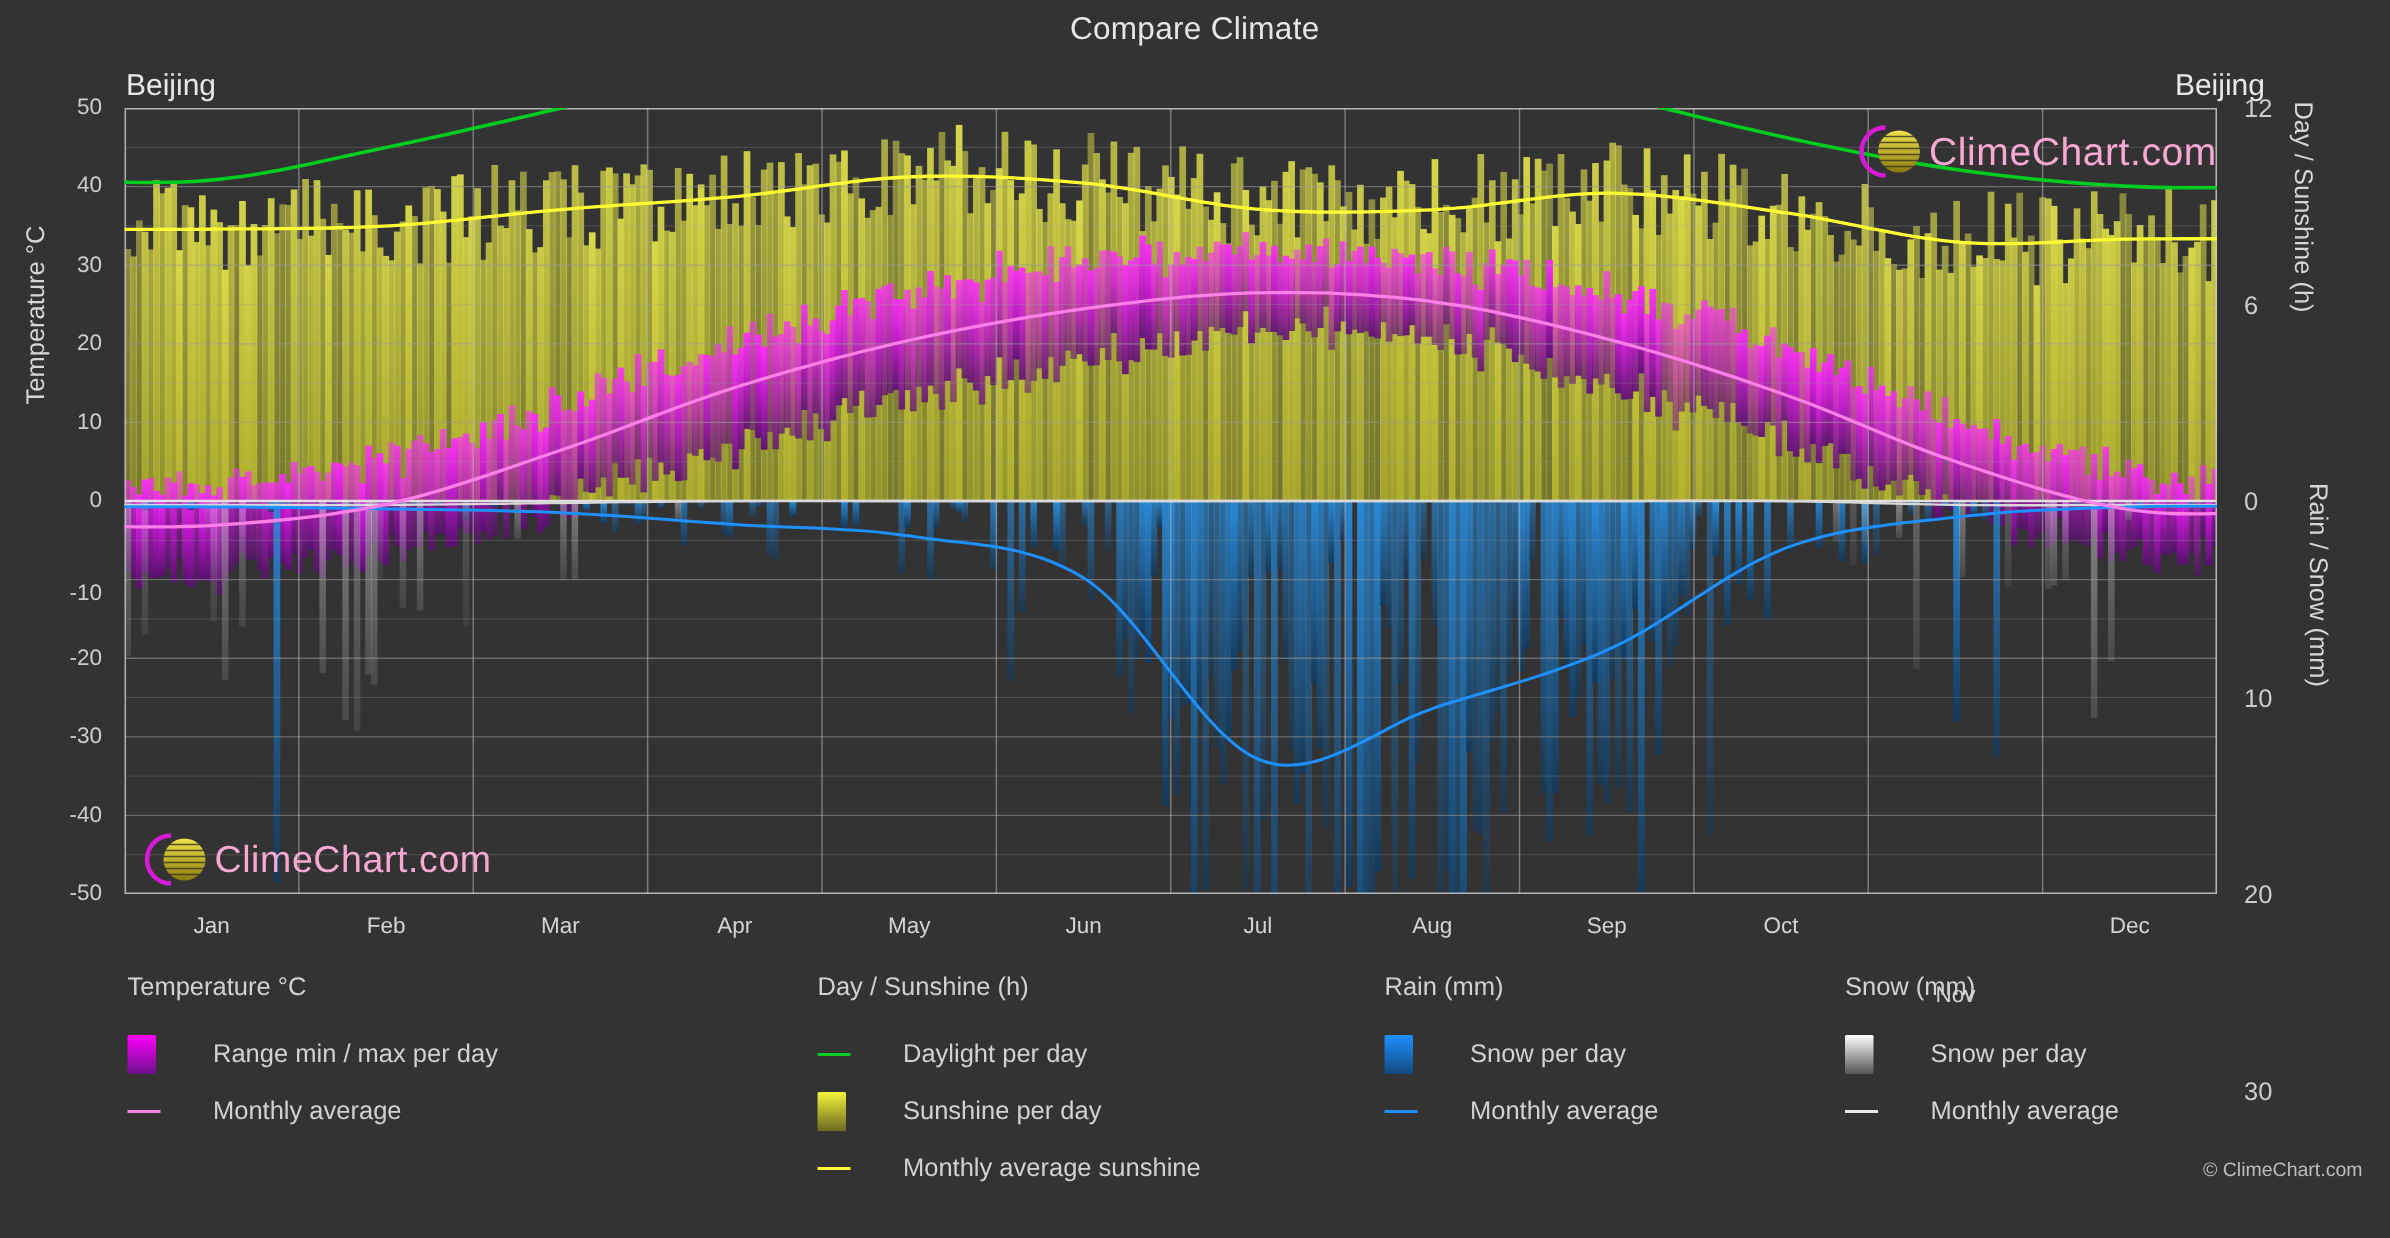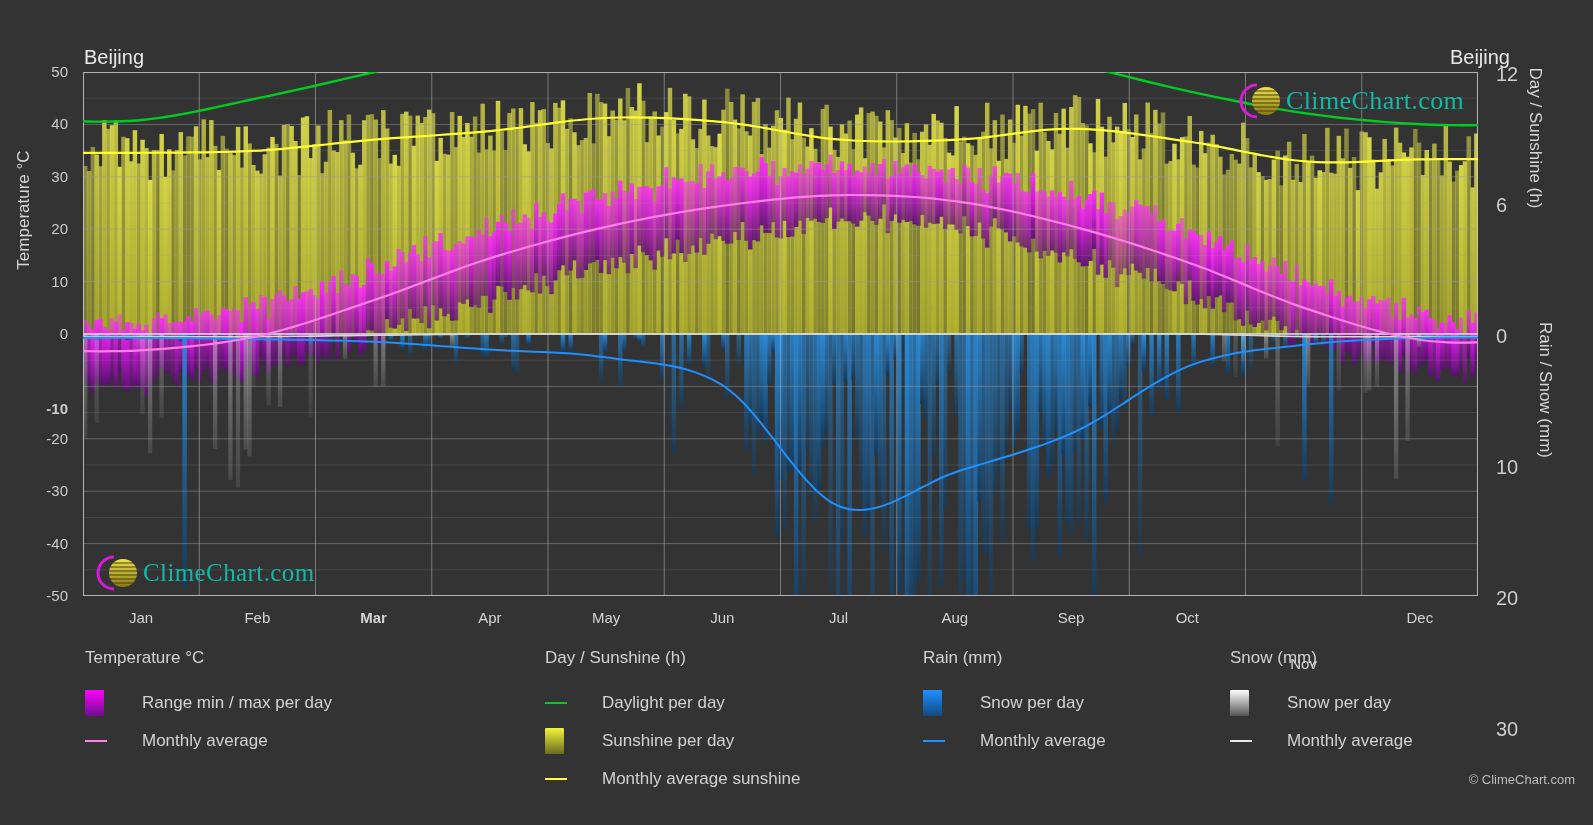--- a/index.html
+++ b/index.html
@@ -35,43 +35,44 @@
     position:absolute;left:1445px;top:128px;width:180px;
     transform:rotate(90deg);transform-origin:50% 50%;
     text-align:center;font-size:17px;color:#d6d6d6;
   }
   .ylabel-r2{
     position:absolute;left:1455px;top:380px;width:180px;
     transform:rotate(90deg);transform-origin:50% 50%;
     text-align:center;font-size:17px;color:#d6d6d6;
   }
   .ytick{position:absolute;font-size:15px;color:#cccccc;text-align:right;}
-  .ytick-r{position:absolute;font-size:20px;color:#cccccc;text-align:left;}
+  .ytick-r{position:absolute;font-size:17px;color:#cccccc;text-align:left;}
   .xtick{position:absolute;font-size:15px;color:#d4d4d4;text-align:center;}
 
   
   .wm{position:absolute;display:flex;align-items:center;}
-  .wm .wmtext{color:#14b8a6;font-size:26px;letter-spacing:.4px;font-family:Liberation Serif, serif;}
+  .wm .wmtext{color:#f9a8d4;font-size:26px;letter-spacing:.4px;}
   .wm.small .wmtext{font-size:25px;}
 
   
   #legend{position:absolute;left:0;top:648px;width:1593px;height:175px;}
   .lgcol{position:absolute;top:0;}
   .lghead{font-size:17px;color:#d2d2d2;margin-bottom:16px;}
   .lgrow{display:flex;align-items:center;height:38px;}
   .swatch{width:19px;height:26px;margin-right:13px;flex:0 0 19px;border-radius:1px;}
   .lineswatch{width:22px;height:0;border-top:2px solid #fff;margin-right:10px;flex:0 0 22px;}
   .lglabel{font-size:17px;color:#d2d2d2;white-space:nowrap;margin-left:25px;}
   .copyright{position:absolute;right:18px;top:772px;font-size:13px;color:#bdbdbd;}
 </style>
 </head>
 <body>
 
 <div id="stage">
 
+  <div class="title">Compare Climate</div>
   <div class="city-left">Beijing</div>
   <div class="city-right">Beijing</div>
 
   <div id="plotwrap">
     <div id="plot">
       <svg id="chartsvg" width="1395" height="524">
           <defs>
             <linearGradient id="gTemp" x1="0" y1="0" x2="0" y2="1">
               <stop offset="0" stop-color="#ff2bff" stop-opacity="1"></stop>
               <stop offset="0.45" stop-color="#c515d6" stop-opacity="1"></stop>
@@ -1092,40 +1093,40 @@
   <div class="ylabel-r1">Day / Sunshine (h)</div>
   <div class="ylabel-r2">Rain / Snow (mm)</div>
 
   <div id="ticks-left">
       <div class="ytick" style="left: 20px; width: 48px; top: 63px;">50</div>
       <div class="ytick" style="left: 20px; width: 48px; top: 115.4px;">40</div>
       <div class="ytick" style="left: 20px; width: 48px; top: 167.8px;">30</div>
       <div class="ytick" style="left: 20px; width: 48px; top: 220.2px;">20</div>
       <div class="ytick" style="left: 20px; width: 48px; top: 272.6px;">10</div>
       <div class="ytick" style="left: 20px; width: 48px; top: 325px;">0</div>
-      <div class="ytick" style="left: 20px; width: 48px; top: 400px; font-weight: bold;">-10</div>
+      <div class="ytick" style="left: 20px; width: 48px; top: 387px;">-10</div>
       <div class="ytick" style="left: 20px; width: 48px; top: 429.8px;">-20</div>
       <div class="ytick" style="left: 20px; width: 48px; top: 482.2px;">-30</div>
       <div class="ytick" style="left: 20px; width: 48px; top: 534.6px;">-40</div>
       <div class="ytick" style="left: 20px; width: 48px; top: 587px;">-50</div>
     </div>
   <div id="ticks-right-top">
       <div class="ytick-r" style="left: 1496px; top: 63px;">12</div>
       <div class="ytick-r" style="left: 1496px; top: 194px;">6</div>
       <div class="ytick-r" style="left: 1496px; top: 325px;">0</div>
     </div>
   <div id="ticks-right-bottom">
       <div class="ytick-r" style="left: 1496px; top: 456px;">10</div>
       <div class="ytick-r" style="left: 1496px; top: 587px;">20</div>
       <div class="ytick-r" style="left: 1496px; top: 718px;">30</div>
     </div>
   <div id="ticks-x">
       <div class="xtick" style="left: 101.125px; width: 80px; top: 609px;">Jan</div>
       <div class="xtick" style="left: 217.375px; width: 80px; top: 609px;">Feb</div>
-      <div class="xtick" style="left: 333.625px; width: 80px; top: 609px; font-weight: bold;">Mar</div>
+      <div class="xtick" style="left: 333.625px; width: 80px; top: 609px;">Mar</div>
       <div class="xtick" style="left: 449.875px; width: 80px; top: 609px;">Apr</div>
       <div class="xtick" style="left: 566.125px; width: 80px; top: 609px;">May</div>
       <div class="xtick" style="left: 682.375px; width: 80px; top: 609px; text-align: center;">Jun</div>
       <div class="xtick" style="left: 798.625px; width: 80px; top: 609px;">Jul</div>
       <div class="xtick" style="left: 914.875px; width: 80px; top: 609px;">Aug</div>
       <div class="xtick" style="left: 1031.12px; width: 80px; top: 609px;">Sep</div>
       <div class="xtick" style="left: 1147.38px; width: 80px; top: 609px;">Oct</div>
       <div class="xtick" style="left: 1263.62px; width: 80px; top: 609px; margin-top: 46px;">Nov</div>
       <div class="xtick" style="left: 1379.88px; width: 80px; top: 609px;">Dec</div>
     </div>

